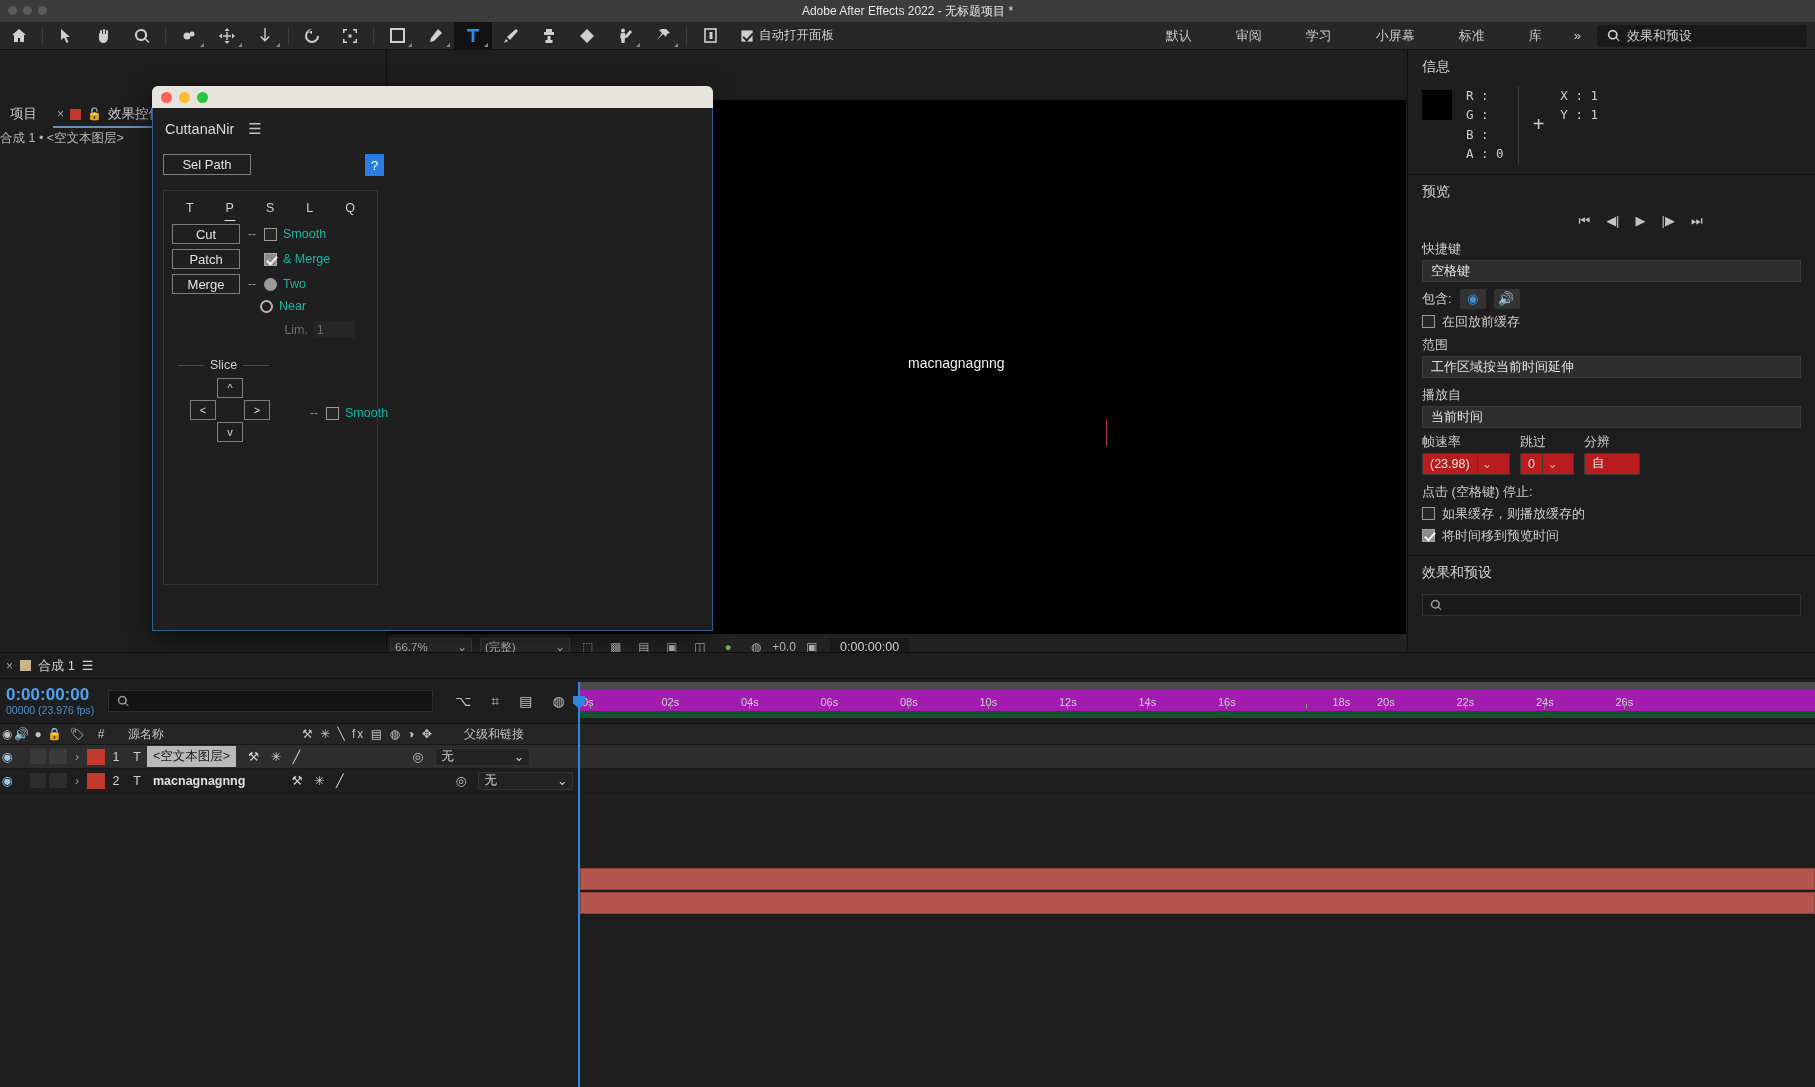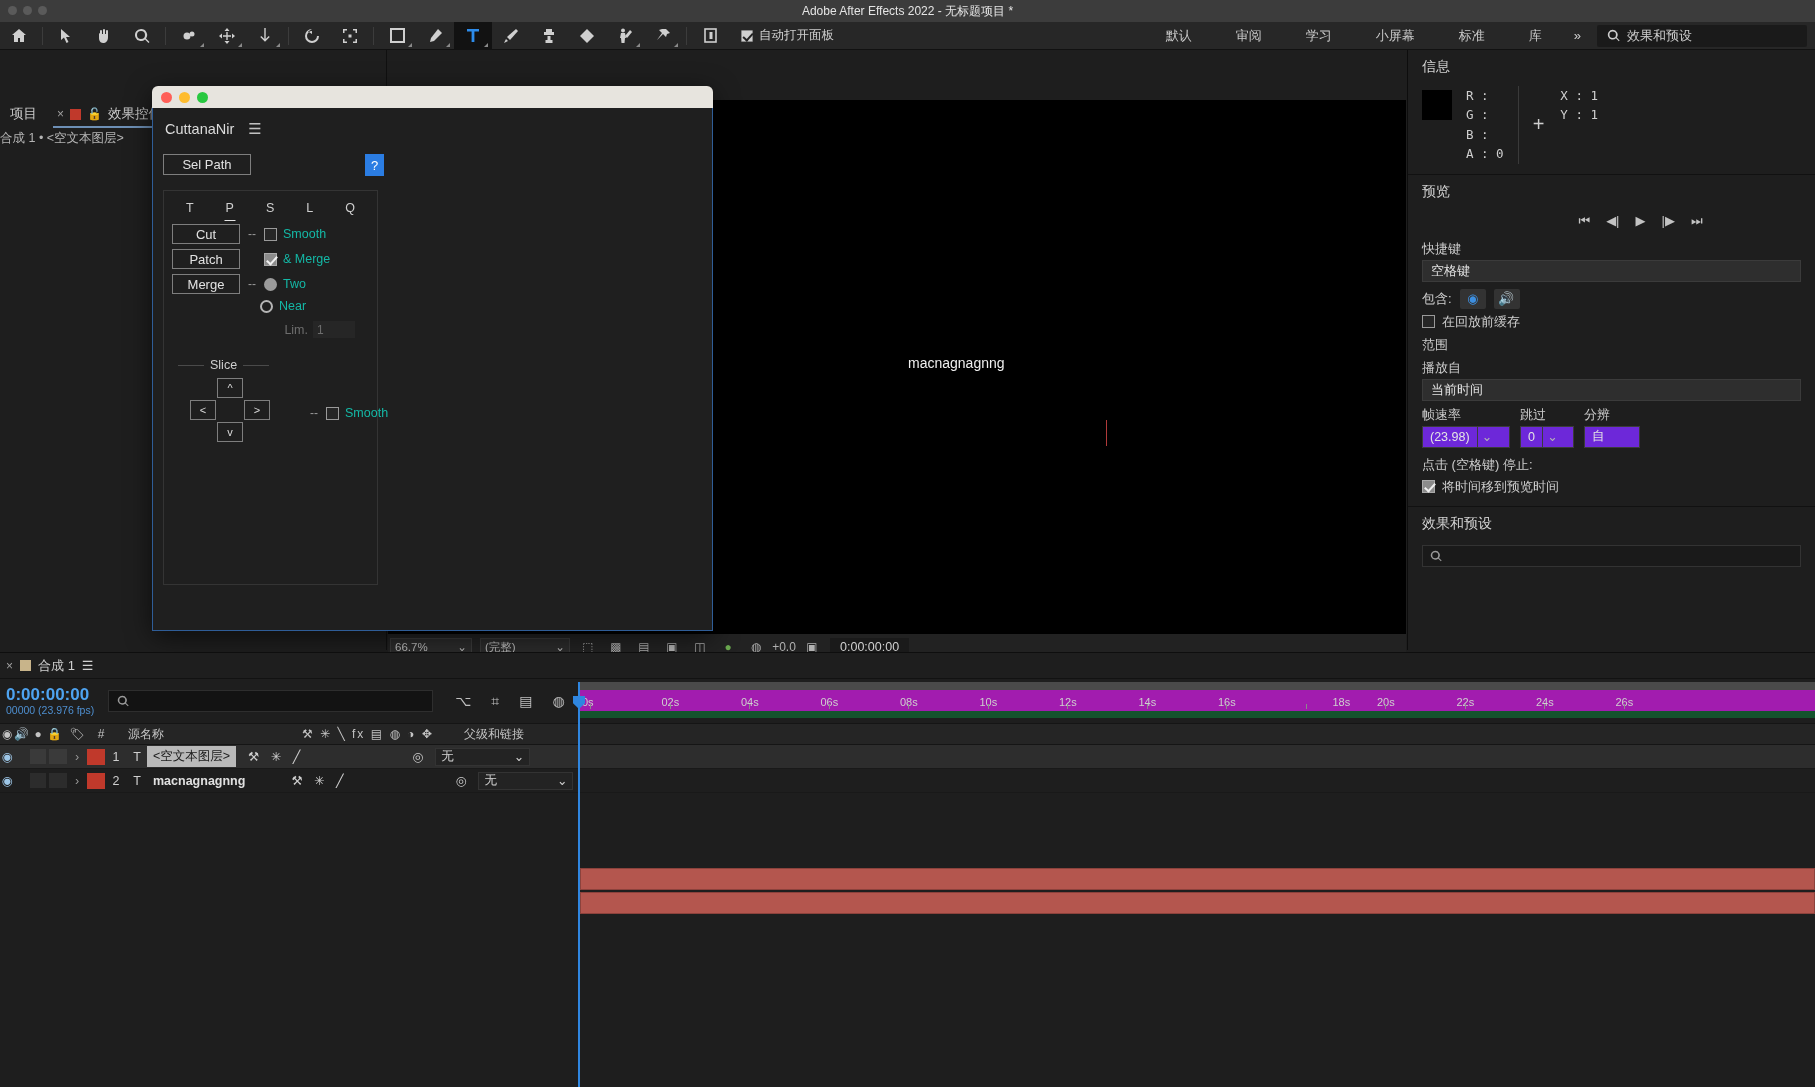--- a/index.html
+++ b/index.html
@@ -94,21 +94,21 @@
   .transport { display:flex; align-items:center; justify-content:center; gap:16px; padding:6px 0 8px 58px; color:#c3c3c3; font-size:13px;}
   .rp-label { font-size:13px; color:#cdcdcd; padding:3px 14px 2px 14px; }
   .rp-field { margin:0 14px 5px 14px; background:#2e2e2e; border:1px solid #3b3b3b; height:22px;
       display:flex; align-items:center; padding:0 8px; font-size:13px; color:#e2e2e2; }
   .rp-row { display:flex; align-items:center; gap:8px; padding:2px 14px; font-size:13px; color:#cdcdcd;}
   .iconbtn { width:26px; height:20px; background:#333; border-radius:2px; display:flex;
       align-items:center; justify-content:center; color:#3d8fe0; font-size:13px;}
   .cbrow { display:flex; align-items:center; gap:7px; padding:2px 14px; font-size:13px; color:#cdcdcd;}
   .three-col { display:flex; gap:10px; padding:0 14px; }
   .tc-item .tc-lab { font-size:13px; color:#cdcdcd; margin-bottom:2px;}
-  .selbox { height:22px; background:#6d28d9; border:1px solid #3b3b3b; display:flex; align-items:center;
+  .selbox { height:22px; background:#b91c1c; border:1px solid #3b3b3b; display:flex; align-items:center;
      font-size:12.5px; color:#e4e4e4; }
   .selbox .v { padding:0 7px; }
   .selbox .arrow { width:20px; display:flex; align-items:center; justify-content:center; color:#b5b5b5;
      border-left:1px solid #3b3b3b; height:100%;}
   .searchrow { margin:6px 14px 0 14px; height:22px; background:#1a1a1a; border:1px solid #333;
      display:flex; align-items:center; padding:0 7px; color:#9a9a9a; font-size:12px;}
 
   
   .floatwin { position:absolute; left:152px; top:86px; width:561px; height:545px;
               box-shadow:0 6px 26px rgba(0,0,0,.6);border-radius:10px; }
@@ -421,20 +421,21 @@
     <div class="rp-row">
       <span>包含:</span>
       <span class="iconbtn">◉</span>
       <span class="iconbtn">🔊</span>
     </div>
     <div class="cbrow">
       <span class="ckbox"></span>
       <span>在回放前缓存</span>
     </div>
     <div class="rp-label">范围</div>
+    <div class="rp-field">工作区域按当前时间延伸</div>
     <div class="rp-label">播放自</div>
     <div class="rp-field">当前时间</div>
 
     <div class="three-col">
       <div class="tc-item">
         <div class="tc-lab">帧速率</div>
         <div class="selbox" style="width:88px">
           <span class="v">(23.98)</span>
           <span class="arrow">⌄</span>
         </div>
@@ -447,20 +448,24 @@
         </div>
       </div>
       <div class="tc-item">
         <div class="tc-lab">分辨</div>
         <div class="selbox" style="width:56px">
           <span class="v">自</span>
         </div>
       </div>
     </div>
     <div class="rp-label" style="padding-top:8px">点击 (空格键) 停止:</div>
+    <div class="cbrow">
+      <span class="ckbox"></span>
+      <span>如果缓存，则播放缓存的</span>
+    </div>
     <div class="cbrow">
       <span class="ckbox on"></span>
       <span>将时间移到预览时间</span>
     </div>
     <div class="rp-divider" style="margin-top:8px"></div>
     <div class="rp-section-title">效果和预设</div>
     <div class="searchrow">
       <svg width="12" height="12" viewBox="0 0 16 16">
           <path fill="#9a9a9a" d="M7 1a6 6 0 104 10.5l3.5 3.5 1-1L12 10.5A6 6 0 007 1zm0 2a4 4 0 110 8 4 4 0 010-8z"></path>
         </svg>

